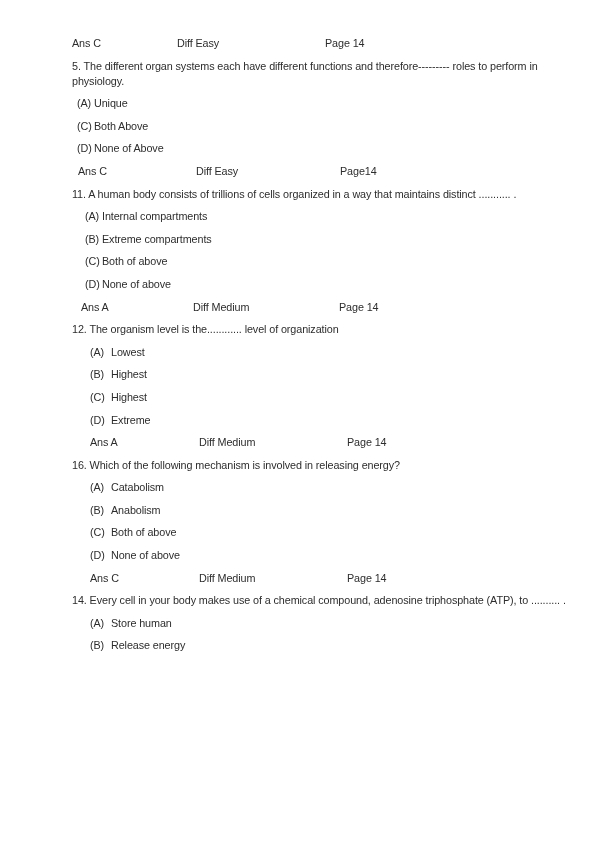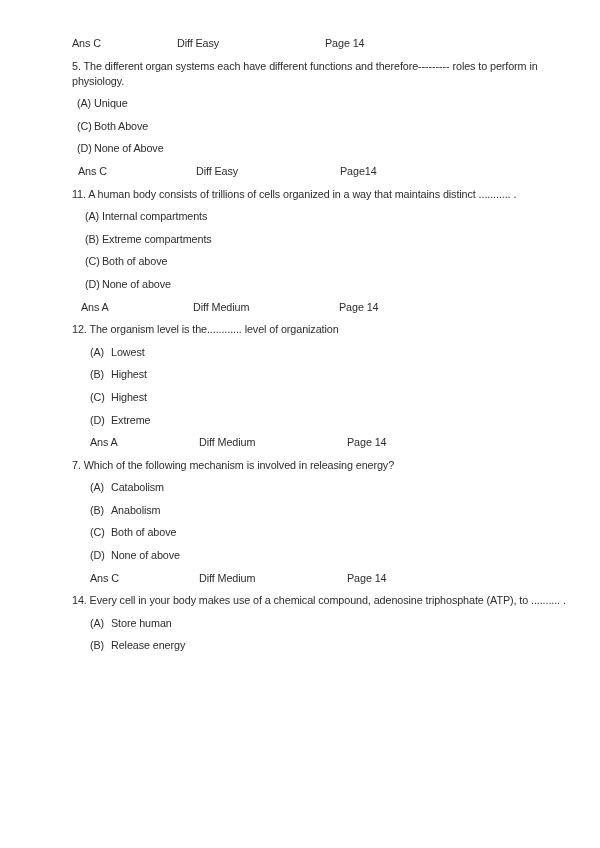--- a/index.html
+++ b/index.html
@@ -113,21 +113,21 @@
   </div>
   <div class="line gap opt opt-wide">
     <span class="opt-label">(D)</span><span>Extreme</span>
   </div>
   <div class="line gap meta m-q12">
     <span class="c-ans">Ans A</span>
     <span class="c-diff">Diff Medium</span>
     <span class="c-page">Page 14</span>
   </div>
 
-  <div class="line gap qline">7. Which of the following mechanism is involved in releasing energy?</div>
+  <div class="line gap qline">16. Which of the following mechanism is involved in releasing energy?</div>
   <div class="line gap opt opt-wide">
     <span class="opt-label">(A)</span><span>Catabolism</span>
   </div>
   <div class="line gap opt opt-wide">
     <span class="opt-label">(B)</span><span>Anabolism</span>
   </div>
   <div class="line gap opt opt-wide">
     <span class="opt-label">(C)</span><span>Both of above</span>
   </div>
   <div class="line gap opt opt-wide">

